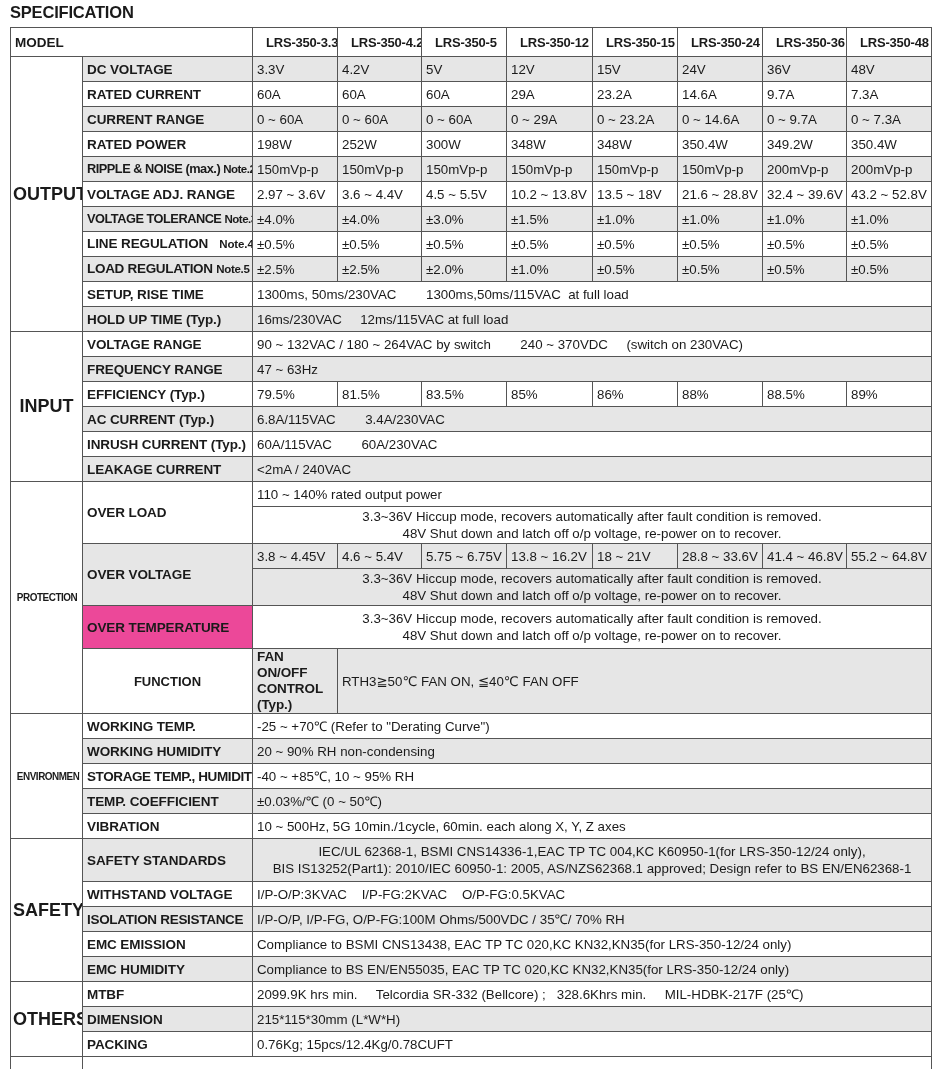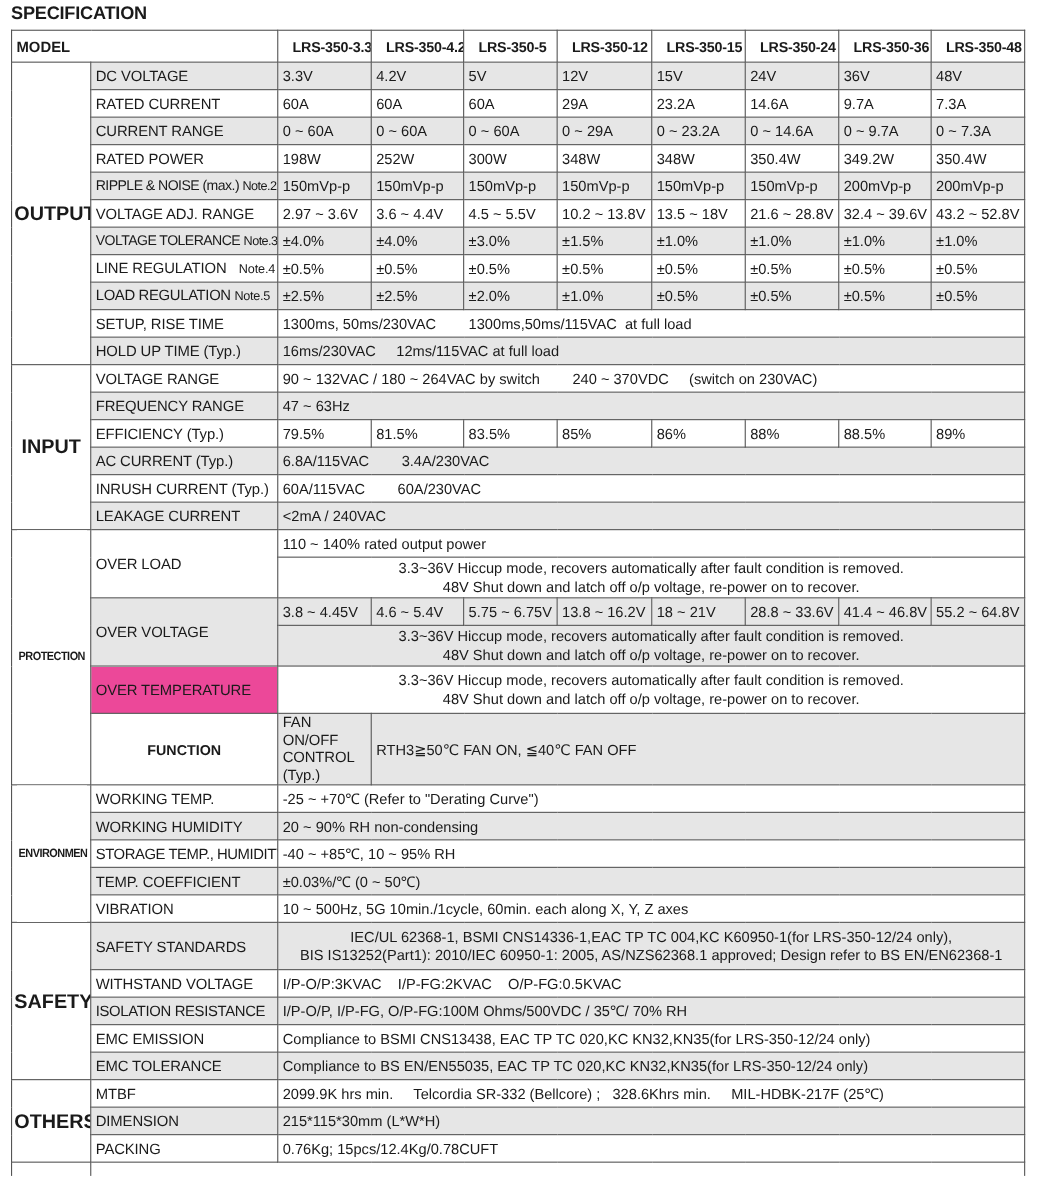--- a/index.html
+++ b/index.html
@@ -3,21 +3,21 @@
 <meta charset="utf-8">
 <style>
   html, body { margin:0; padding:0; background:#ffffff; }
   body { width:950px; height:1087px; overflow:hidden; position:relative;
          font-family:"Liberation Sans", sans-serif; color:#1a1a1a; }
   .title { position:absolute; left:10px; top:3px; font-size:16.5px; font-weight:bold; letter-spacing:-0.2px; }
   table.spec { position:absolute; left:10px; top:27px; border-collapse:collapse; table-layout:fixed; width:921px; }
   table.spec td { border:1px solid #555; padding:0 4px; font-size:13.3px; height:24px; line-height:15px; vertical-align:middle; white-space:nowrap; overflow:hidden; }
   table.spec td.cat { font-weight:bold; text-align:center; background:#fff; font-size:18px; padding:0 2px; }
   table.spec td.cat.narrow { font-size:11px; letter-spacing:-0.5px; transform:scaleX(0.9); }
-  table.spec td.lbl { font-weight:normal; font-size:13.5px; letter-spacing:-0.1px;margin-top:40px; }
+  table.spec td.lbl { font-weight:bold; font-size:13.5px; letter-spacing:-0.1px;margin-top:40px; }
   table.spec td.lbl .note { font-size:11.5px; }
   table.spec td.model-hdr { font-weight:bold; font-size:13.5px; height:28px; }
   table.spec td.model { font-weight:bold; font-size:13px; letter-spacing:-0.2px; height:28px; padding:0 13px; }
   tr.g td.lbl, tr.g td.val { background:#e6e6e6; }
   td.val.g { background:#e6e6e6; }
   td.val.w { background:#fff;margin-top:23px; }
   td.multi { white-space:normal !important; line-height:17px !important; padding-top:1px !important; padding-bottom:1px !important;text-align:center; }
   td.lbl.wrap { white-space:normal; line-height:16px; }
   .bottom-row td { height:12px !important; border-bottom:none !important; }
 </style>
@@ -276,21 +276,21 @@
   </tr>
   <tr class="g">
     <td class="lbl" style="letter-spacing:-0.3px">ISOLATION RESISTANCE</td>
     <td colspan="8" class="val">I/P-O/P, I/P-FG, O/P-FG:100M Ohms/500VDC / 35℃/ 70% RH</td>
   </tr>
   <tr>
     <td class="lbl">EMC EMISSION</td>
     <td colspan="8" class="val">Compliance to BSMI CNS13438, EAC TP TC 020,KC KN32,KN35(for LRS-350-12/24 only)</td>
   </tr>
   <tr class="g">
-    <td class="lbl">EMC TOLERANCE</td>
+    <td class="lbl">EMC HUMIDITY</td>
     <td colspan="8" class="val">Compliance to BS EN/EN55035, EAC TP TC 020,KC KN32,KN35(for LRS-350-12/24 only)</td>
   </tr>
 
   <tr>
     <td rowspan="3" class="cat">OTHERS</td>
     <td class="lbl">MTBF</td>
     <td colspan="8" class="val" style="white-space:pre">2099.9K hrs min.     Telcordia SR-332 (Bellcore) ;   328.6Khrs min.     MIL-HDBK-217F (25℃)</td>
   </tr>
   <tr class="g">
     <td class="lbl">DIMENSION</td>

